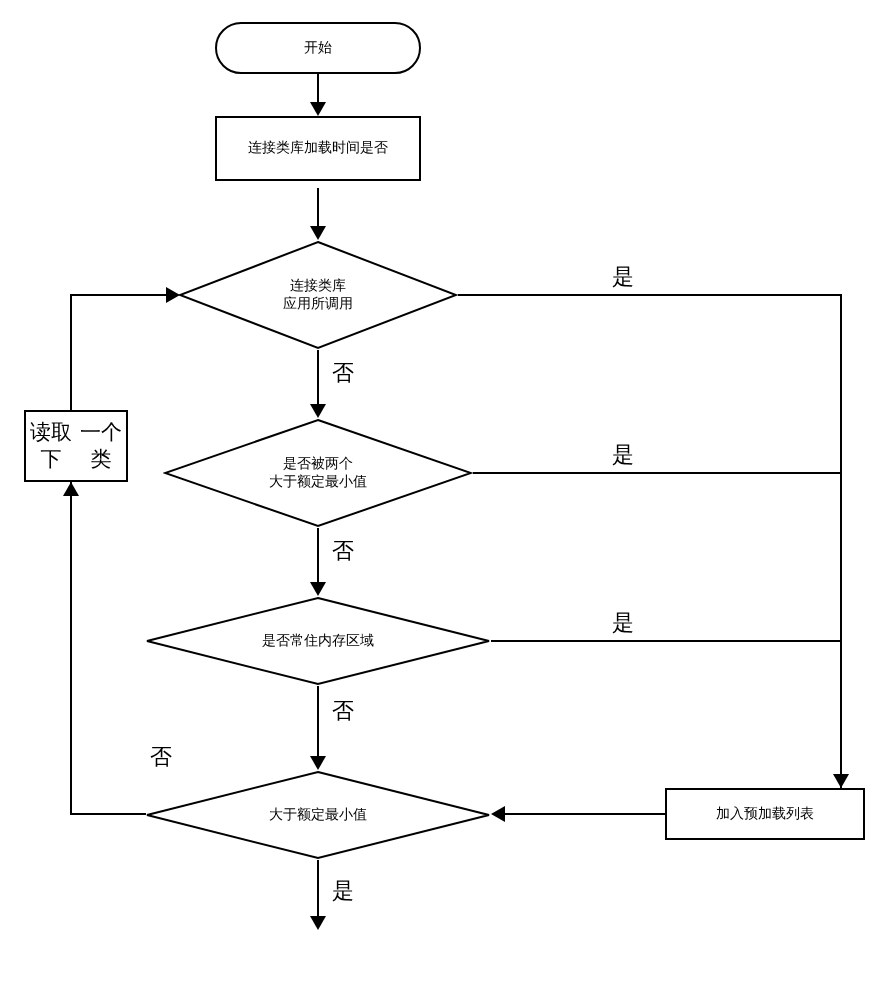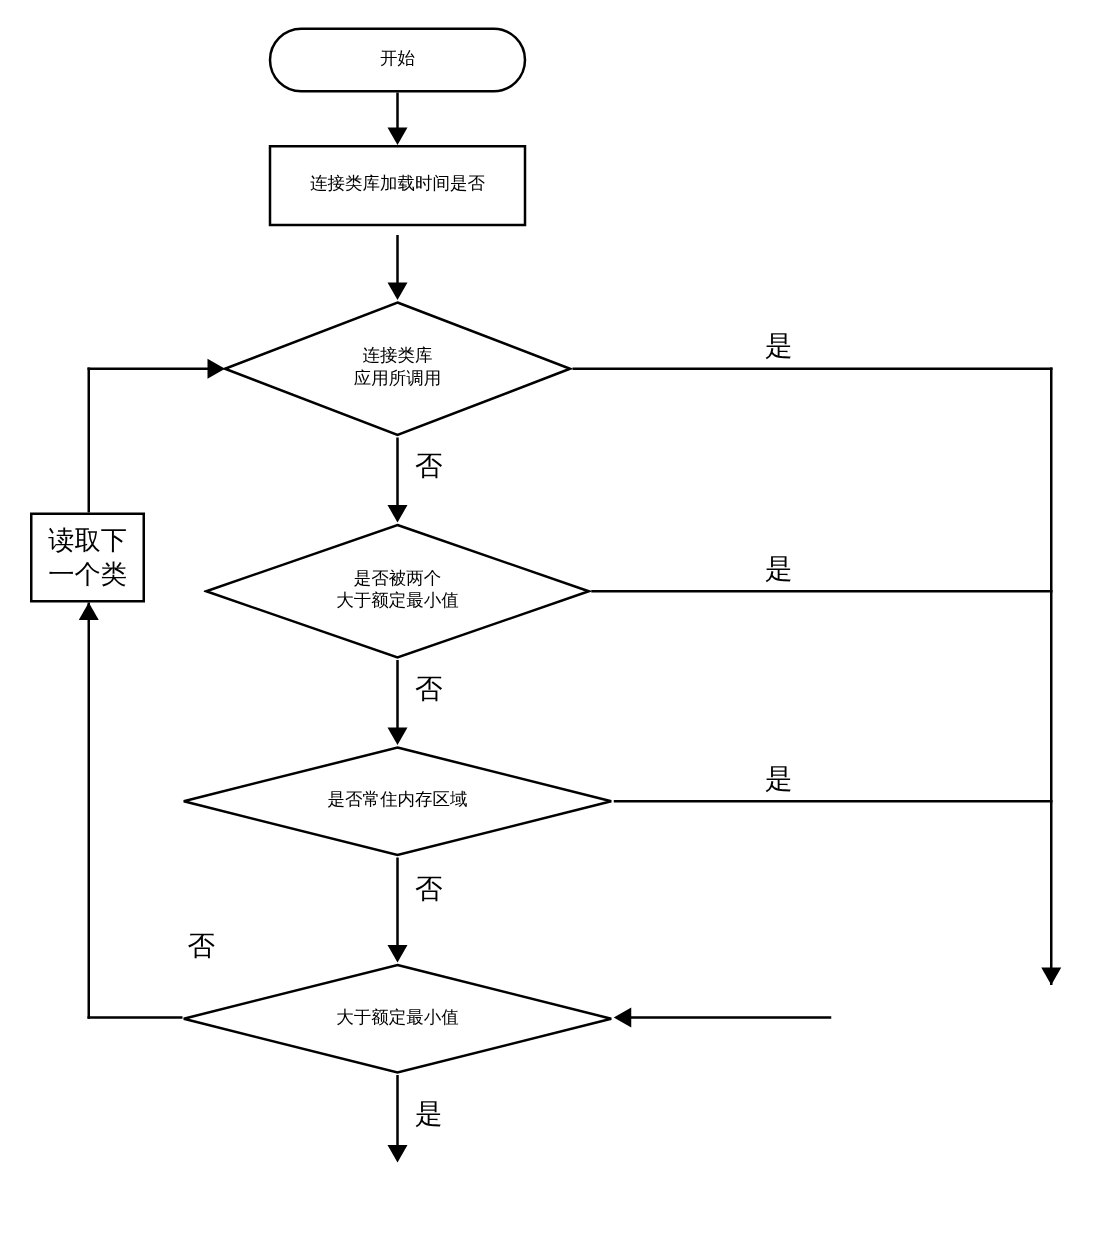--- a/index.html
+++ b/index.html
@@ -178,27 +178,30 @@
     </div>
   </div>
 
   <div class="edge-label" style="left:148px; top:742px;">否</div>
 
   <div class="arrow-line v" style="left:317px; top:860px; height:58px;"></div>
   <div class="arrowhead down" style="left:310px; top:916px;"></div>
   <div class="edge-label" style="left:330px; top:876px;">是</div>
 
 
+  <div class="node process" style="left:665px; top:788px; width:200px; height:52px;">
+    <span>加入预加载列表</span>
+  </div>
 
   <div class="arrowhead down" style="left:833px; top:774px;"></div>
 
   <div class="arrow-line h" style="left:504px; top:813px; width:161px;"></div>
   <div class="arrowhead left" style="left:491px; top:806px;"></div>
 
-  <div class="node process" style="left:24px; top:410px; width:92px; height:72px; flex-direction:column; font-size:21px;">
+  <div class="node process" style="left:24px; top:410px; width:104px; height:72px; flex-direction:row; font-size:21px;">
     <span>读取下</span>
     <span>一个类</span>
   </div>
 
   <div class="arrow-line h" style="left:70px; top:813px; width:76px;"></div>
 
   <div class="arrow-line v" style="left:70px; top:482px; height:333px;"></div>
   <div class="arrowhead up" style="left:63px; top:482px;"></div>
 
   <div class="arrow-line v" style="left:70px; top:294px; height:116px;"></div>

